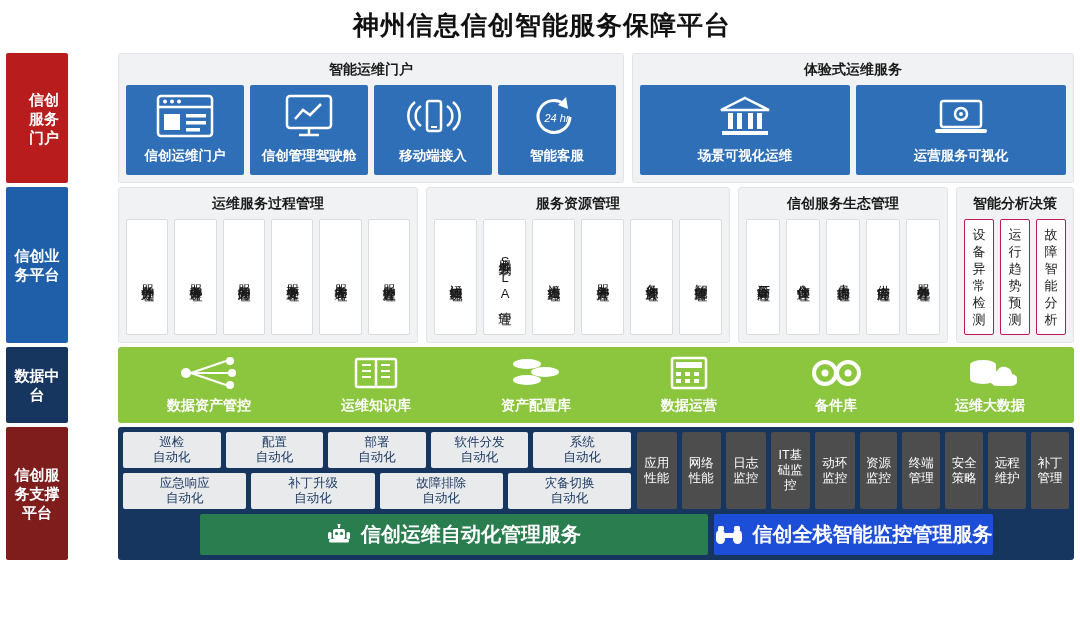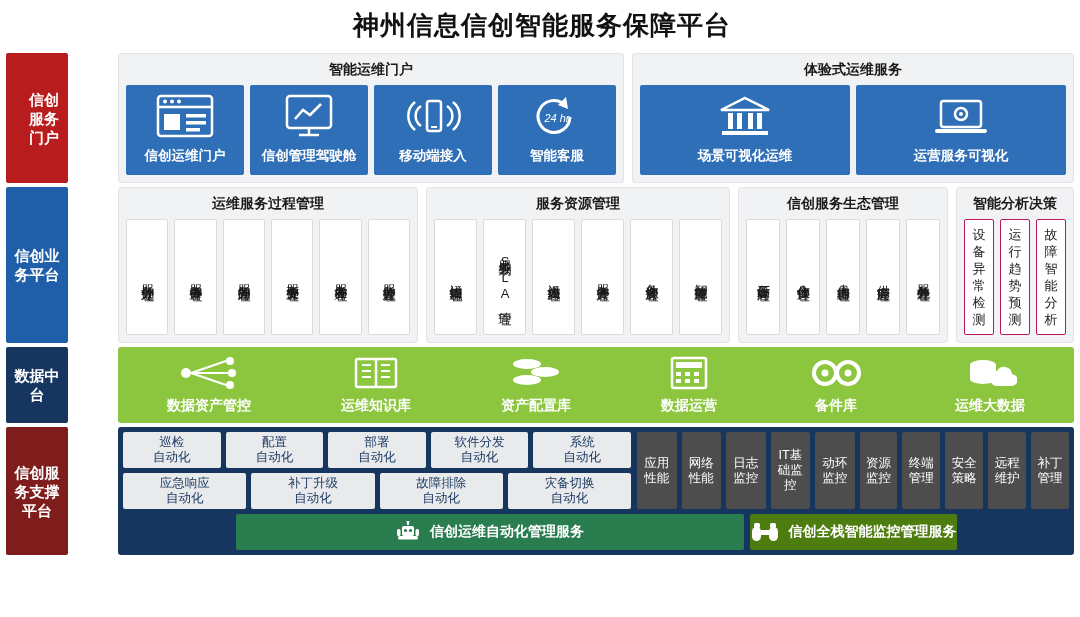--- a/index.html
+++ b/index.html
@@ -168,27 +168,27 @@
   .chip.two { padding: 3px 2px; }
   .chip.gray { background: #4d4d4d; color: #fff; display: flex; align-items: center; justify-content: center; }
   .bars { display: flex; gap: 6px; }
   .bar {
     border-radius: 2px;
     display: flex;
     align-items: center;
     justify-content: center;
     gap: 9px;
     color: #fff;
-    font-size: 14px;
+    font-size: 20px;
     font-weight: bold;
     padding: 7px 0;
     font-family: Liberation Serif, serif;
   }
   .bar-left { flex: 0 0 508px; background: #2a7d4f; }
-  .bar-right { flex: 1; background: #4d7c0f; }
+  .bar-right { flex: 1; background: #1d4ed8; }
   svg { display: block; }
 </style>
 </head>
 <body>
 
 <div class="page-title">神州信息信创智能服务保障平台</div>
 
 <div class="diagram">
 
   <div class="row">

